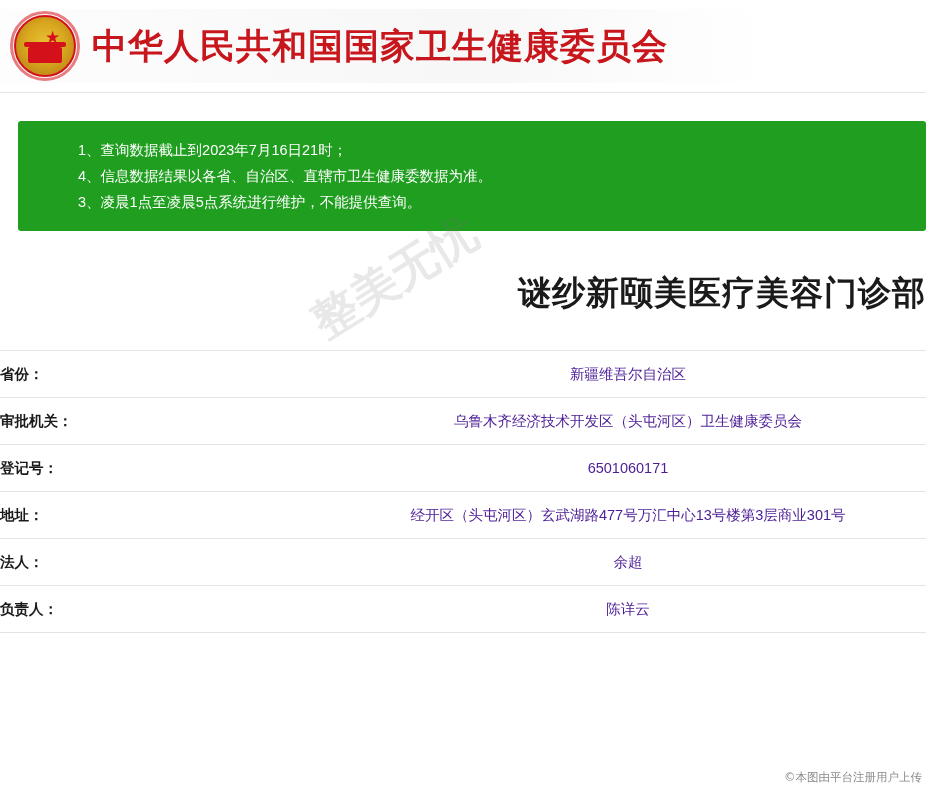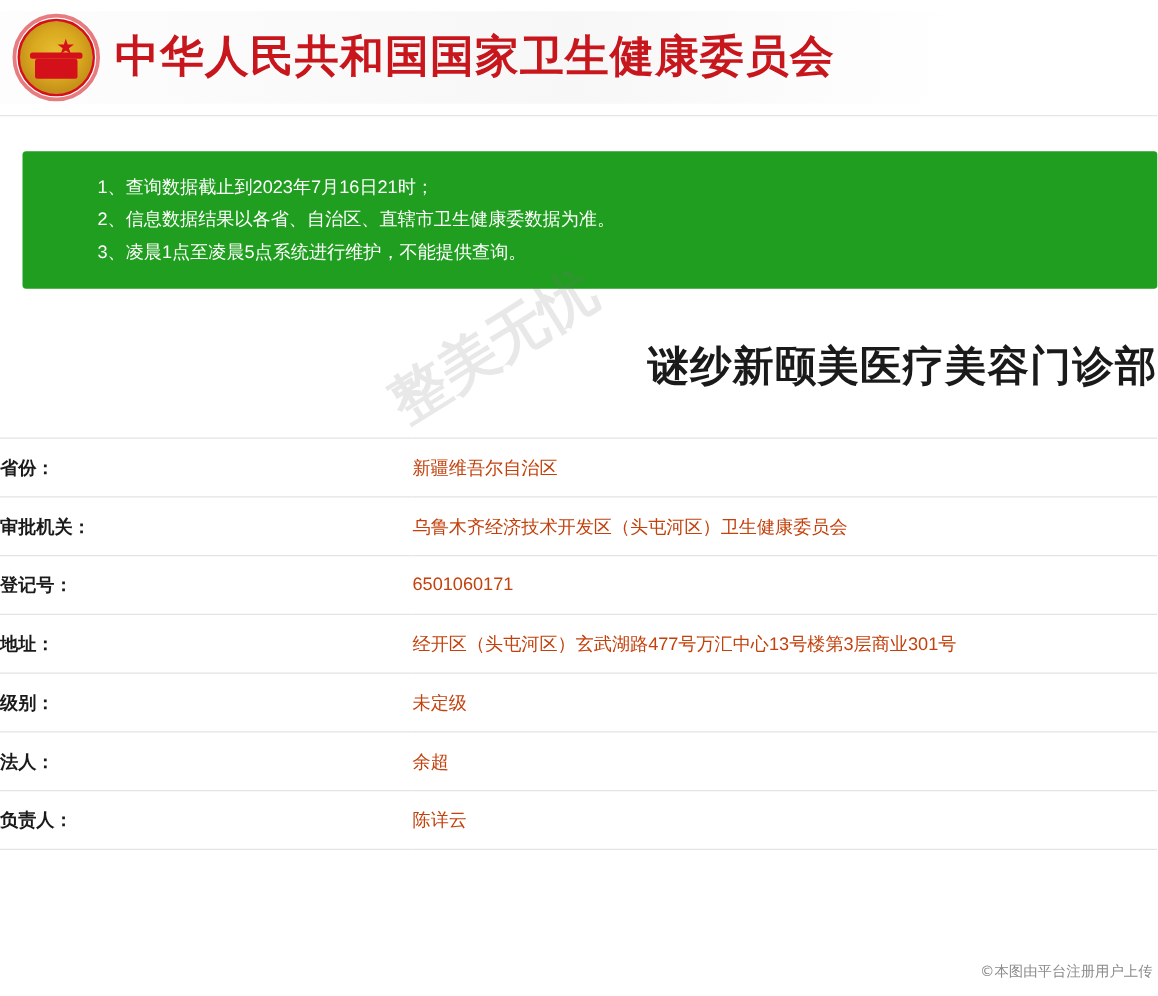--- a/index.html
+++ b/index.html
@@ -156,22 +156,23 @@
     vertical-align: middle;
     padding: 0;
   }
   td.label {
     width: 330px;
     padding-left: 14px;
     font-weight: bold;
     color: #1a1a1a;
   }
   td.value {
-    color: #c2410c;
+    color: #4c1d95;
     padding-left: 4px;
+    text-align: center;
   }
   table.info tr:last-child td {
     border-bottom: 1px solid #e4e4e4;
   }
 
   
   .wm-diag {
     position: absolute;
     left: 300px;
     top: 300px;
@@ -207,21 +208,21 @@
     </div>
     <div class="header-text">
       <div class="cn-title">中华人民共和国国家卫生健康委员会</div>
     </div>
   </div>
 </div>
 
 <div class="notice-wrap">
   <div class="notice">
     <div>1、查询数据截止到2023年7月16日21时；</div>
-    <div>2、信息数据结果以各省、自治区、直辖市卫生健康委数据为准。</div>
+    <div>4、信息数据结果以各省、自治区、直辖市卫生健康委数据为准。</div>
     <div>3、凌晨1点至凌晨5点系统进行维护，不能提供查询。</div>
   </div>
 </div>
 
 <div class="org-title">谜纱新颐美医疗美容门诊部</div>
 
 <table class="info">
   <tbody>
     <tr>
       <td class="label">省份：</td>
@@ -233,24 +234,20 @@
     </tr>
     <tr>
       <td class="label">登记号：</td>
       <td class="value">6501060171</td>
     </tr>
     <tr>
       <td class="label">地址：</td>
       <td class="value">经开区（头屯河区）玄武湖路477号万汇中心13号楼第3层商业301号</td>
     </tr>
     <tr>
-      <td class="label">级别：</td>
-      <td class="value">未定级</td>
-    </tr>
-    <tr>
       <td class="label">法人：</td>
       <td class="value">余超</td>
     </tr>
     <tr>
       <td class="label">负责人：</td>
       <td class="value">陈详云</td>
     </tr>
   </tbody>
 </table>
 

